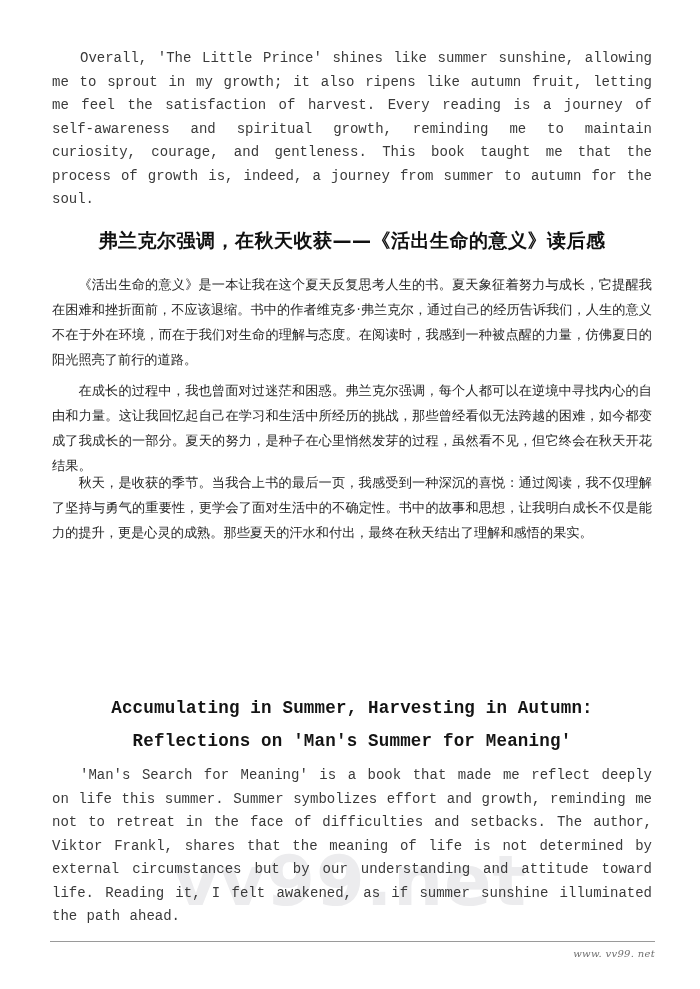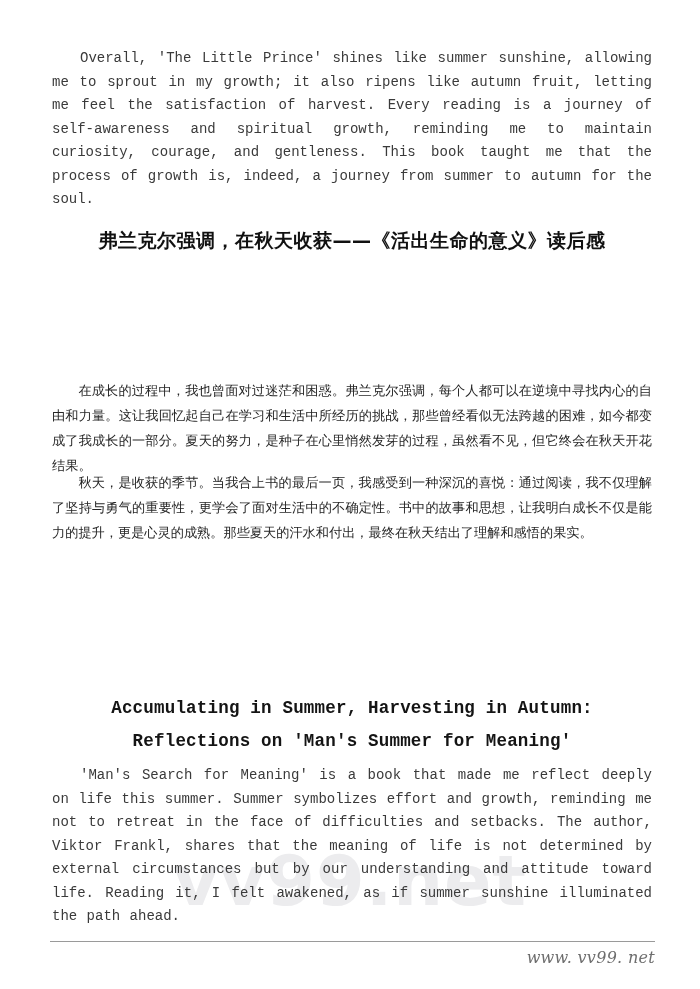--- a/index.html
+++ b/index.html
@@ -108,40 +108,43 @@
     width: 605px;
     height: 1px;
     background: #9a9a9a;
   }
   #footer-url {
     position: absolute;
     right: 45px;
     top: 948px;
     font-family: "DejaVu Serif", "Liberation Serif", serif;
     font-style: italic;
-    font-size: 16px;
+    font-size: 10px;
     color: #6e6e6e;
     letter-spacing: 0.3px;
   }
 </style>
 </head>
 <body>
 
 <div id="watermark">vv99.net</div>
 
 <div id="page">
 
   <div id="intro-para">
     <p class="en">Overall, 'The Little Prince' shines like summer sunshine, allowing me to sprout in my growth; it also ripens like autumn fruit, letting me feel the satisfaction of harvest. Every reading is a journey of self-awareness and spiritual growth, reminding me to maintain curiosity, courage, and gentleness. This book taught me that the process of growth is, indeed, a journey from summer to autumn for the soul.</p>
   </div>
 
   <div id="zh-heading">
     <h2 class="zh-title">弗兰克尔强调，在秋天收获——《活出生命的意义》读后感</h2>
   </div>
 
+  <div id="zh-p1">
+    <p class="zh">《活出生命的意义》是一本让我在这个夏天反复思考人生的书。夏天象征着努力与成长，它提醒我在困难和挫折面前，不应该退缩。书中的作者维克多·弗兰克尔，通过自己的经历告诉我们，人生的意义不在于外在环境，而在于我们对生命的理解与态度。在阅读时，我感到一种被点醒的力量，仿佛夏日的阳光照亮了前行的道路。</p>
+  </div>
 
   <div id="zh-p2">
     <p class="zh">在成长的过程中，我也曾面对过迷茫和困惑。弗兰克尔强调，每个人都可以在逆境中寻找内心的自由和力量。这让我回忆起自己在学习和生活中所经历的挑战，那些曾经看似无法跨越的困难，如今都变成了我成长的一部分。夏天的努力，是种子在心里悄然发芽的过程，虽然看不见，但它终会在秋天开花结果。</p>
   </div>
 
   <div id="zh-p3">
     <p class="zh">秋天，是收获的季节。当我合上书的最后一页，我感受到一种深沉的喜悦：通过阅读，我不仅理解了坚持与勇气的重要性，更学会了面对生活中的不确定性。书中的故事和思想，让我明白成长不仅是能力的提升，更是心灵的成熟。那些夏天的汗水和付出，最终在秋天结出了理解和感悟的果实。</p>
   </div>
 
 

